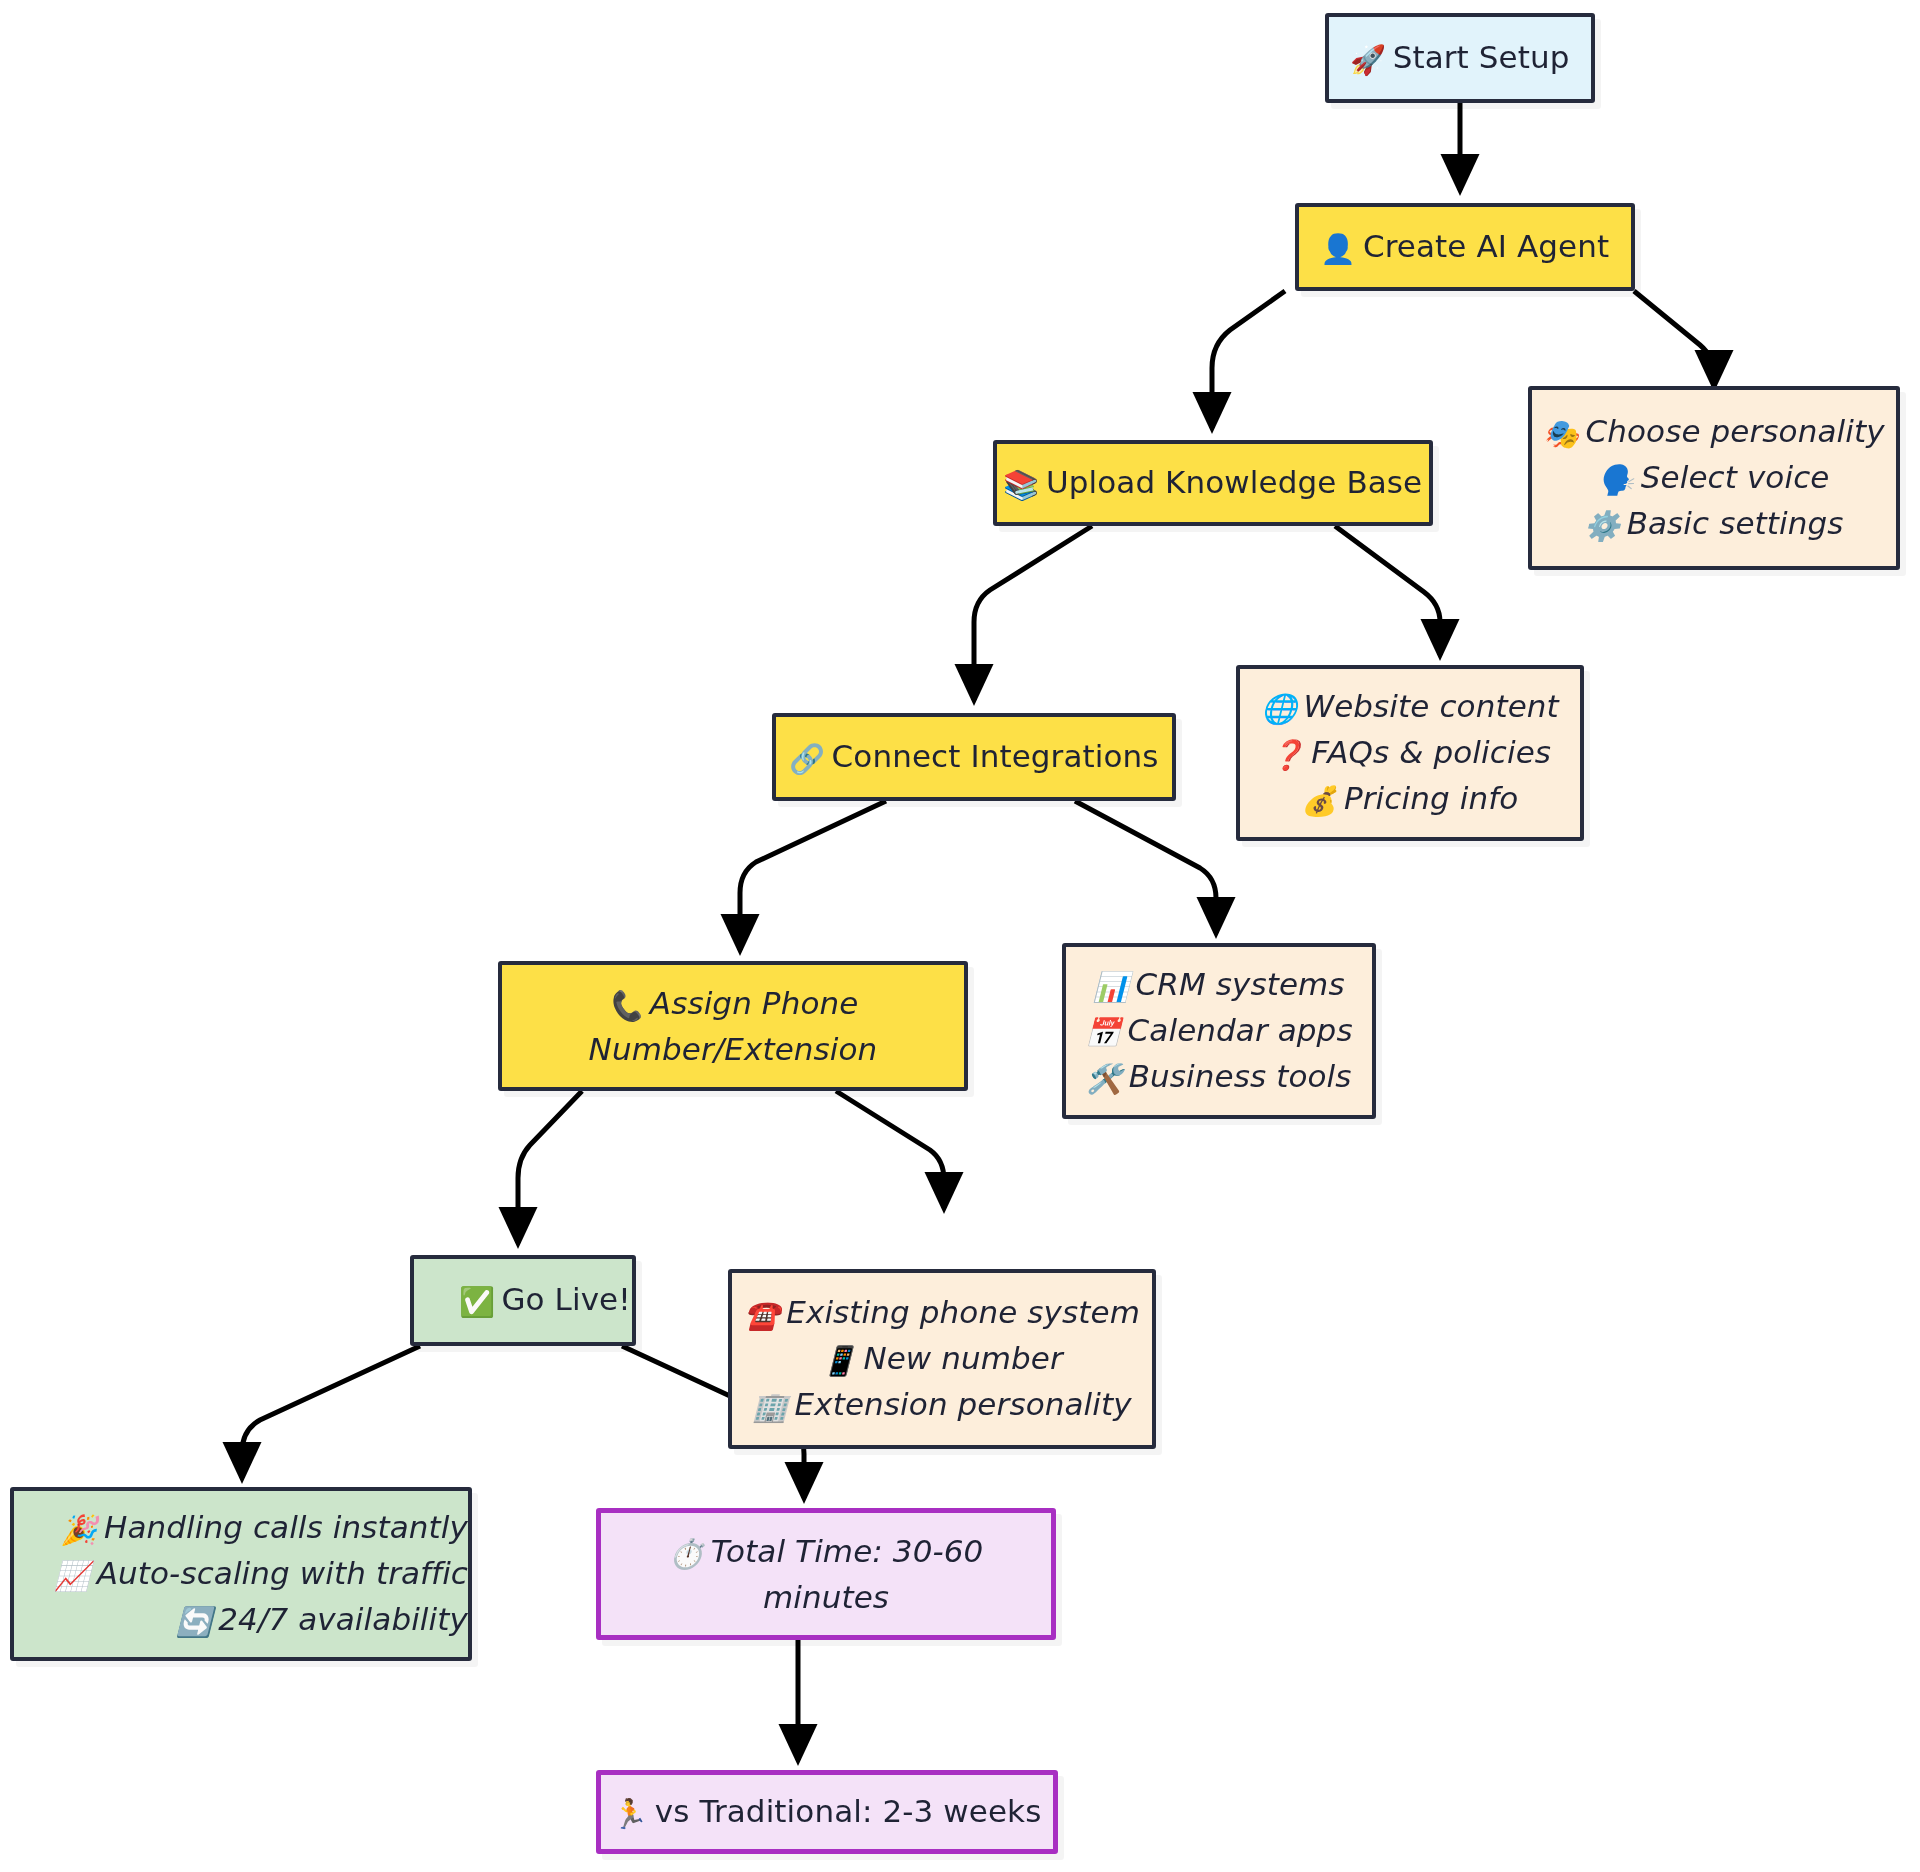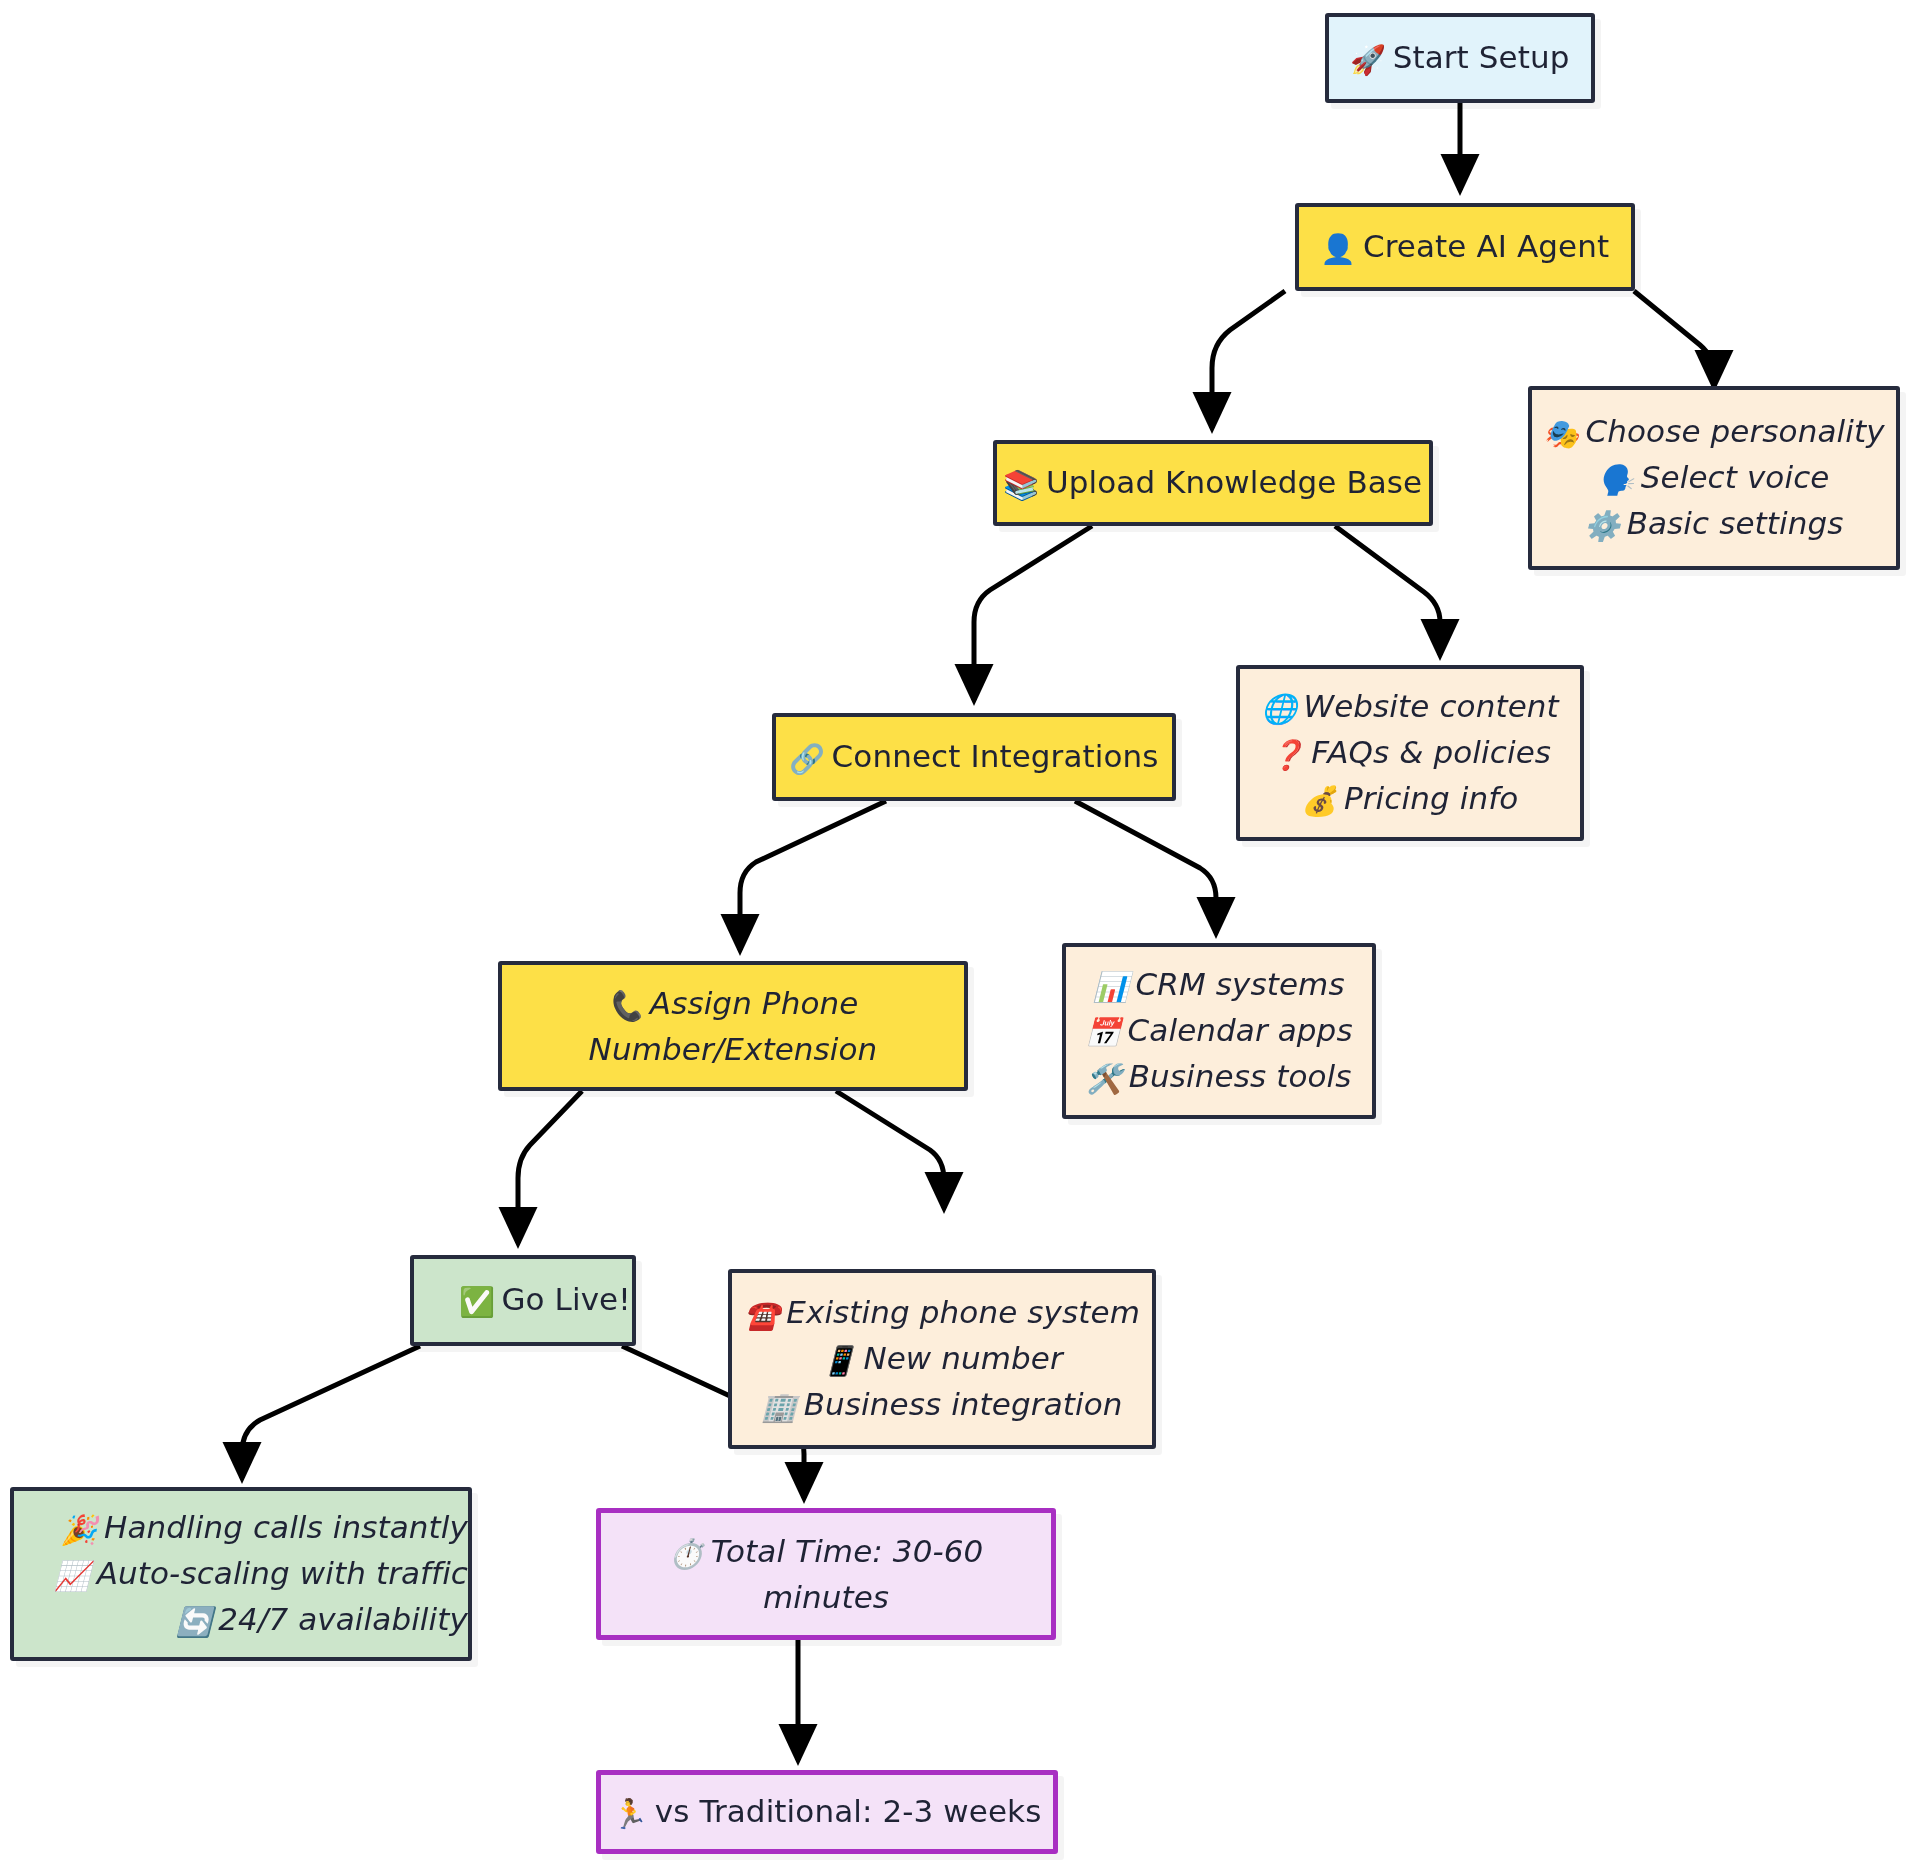--- a/index.html
+++ b/index.html
@@ -171,21 +171,21 @@
   </div>
 
   <div class="node theme-detail multiline" style="left:728px; top:1236px; width:428px; height:180px;margin-top:33px;">
     <span class="line">
       <span class="emoji">☎️</span><span>Existing phone system</span>
     </span>
     <span class="line">
       <span class="emoji">📱</span><span>New number</span>
     </span>
     <span class="line">
-      <span class="emoji">🏢</span><span>Business integration</span>
+      <span class="emoji">🏢</span><span>Extension personality</span>
     </span>
   </div>
 
   <div class="node theme-success" style="left:410px; top:1255px; width:226px; height:91px;padding-left:44px;">
     <span class="line">
       <span class="emoji">✅</span><span>Go Live!</span>
     </span>
   </div>
 
   <div class="node theme-success multiline" style="left:10px; top:1487px; width:462px; height:174px;align-items:flex-end;">

